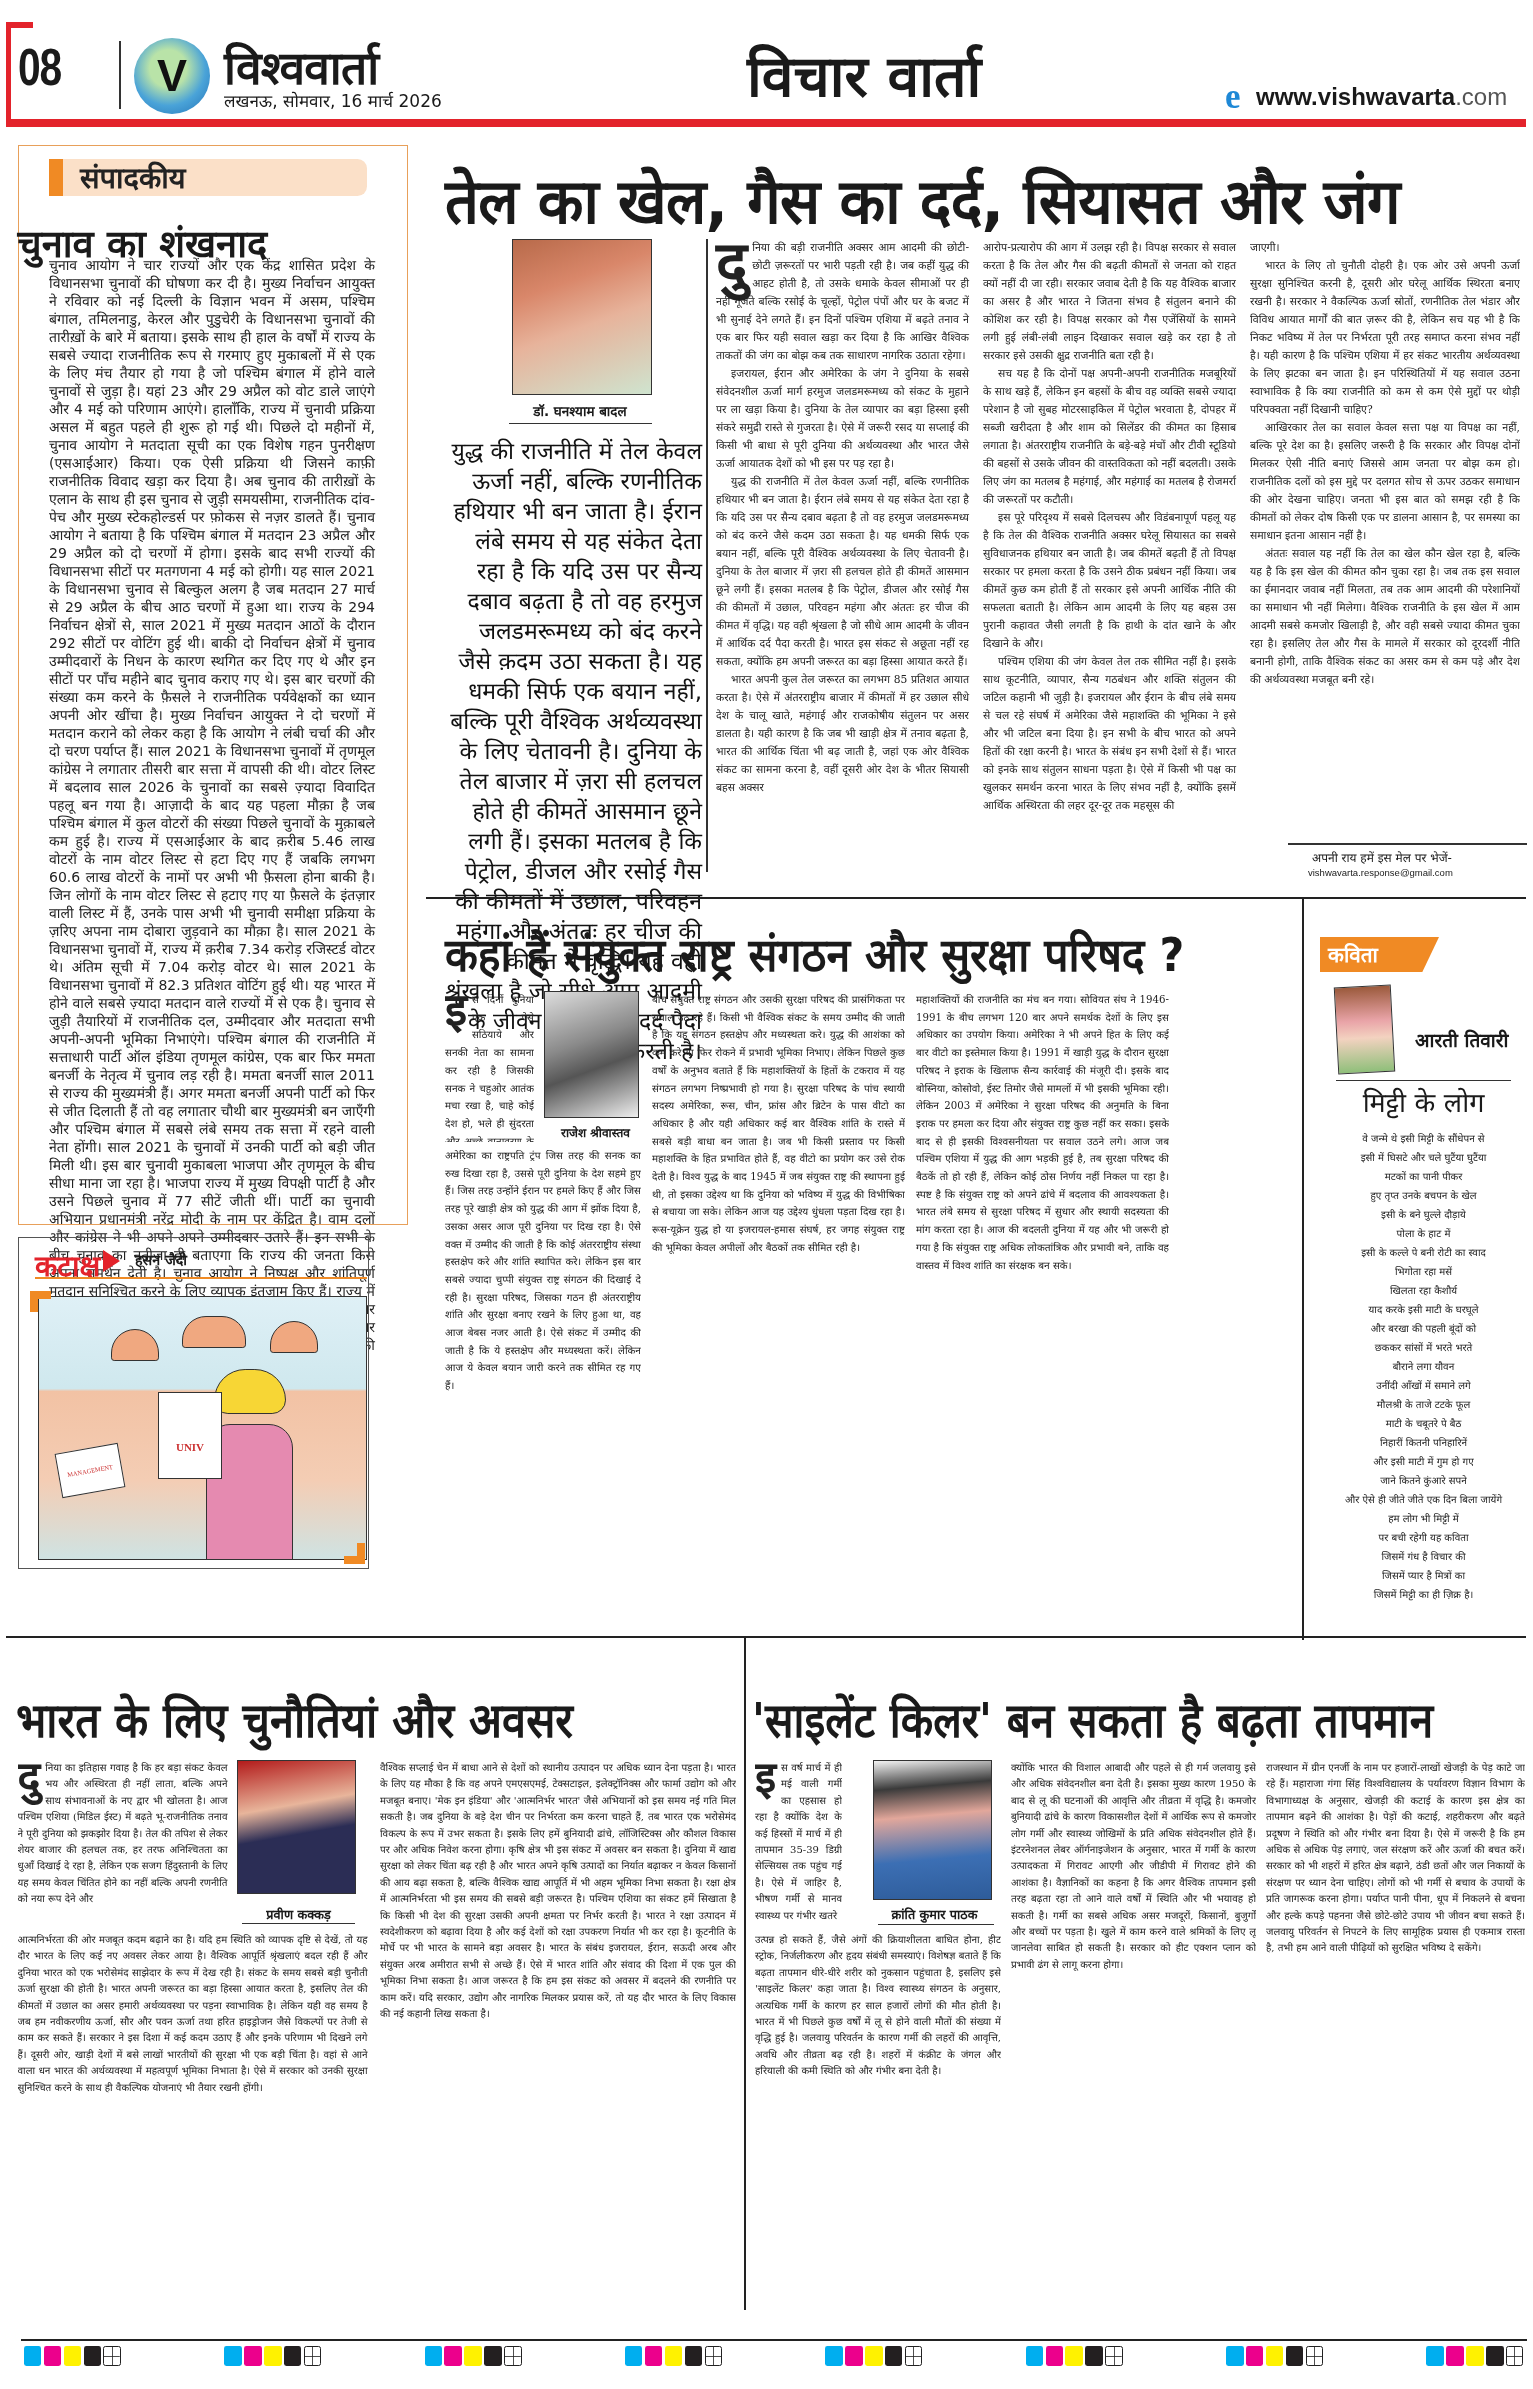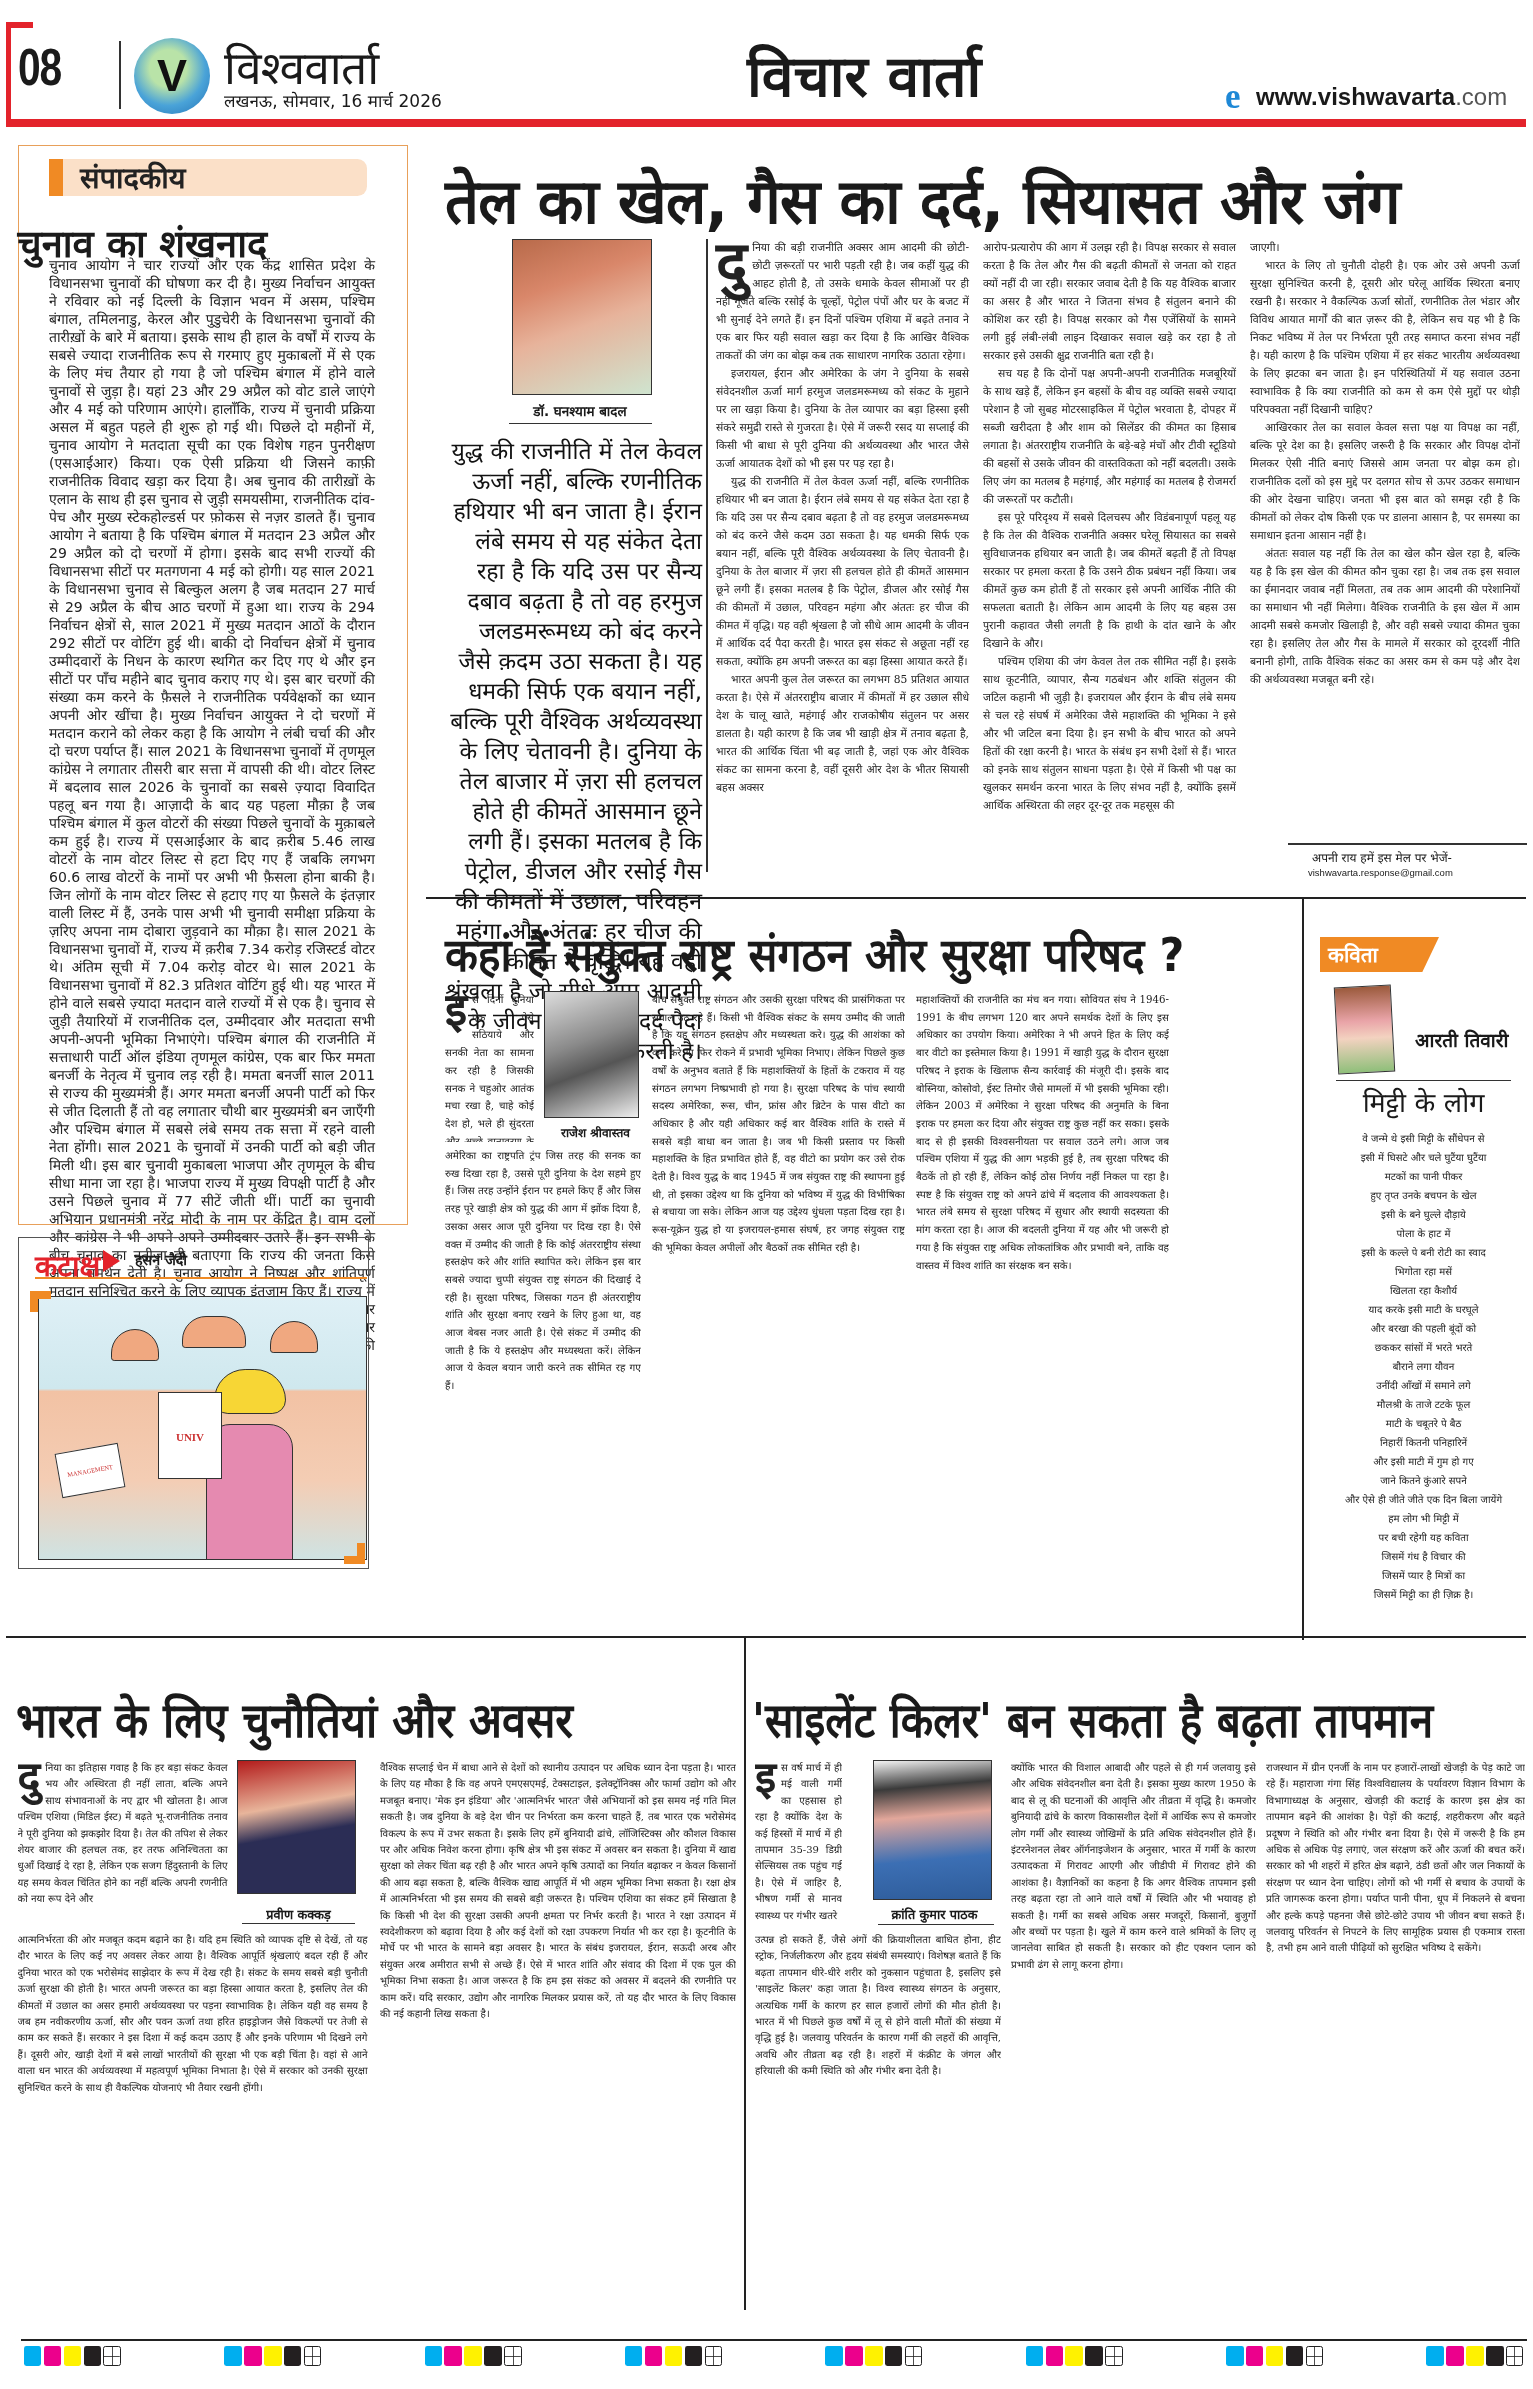--- a/index.html
+++ b/index.html
@@ -5,21 +5,21 @@
 *{box-sizing:border-box;margin:0;padding:0}
 body{width:1533px;height:2389px;background:#fff;font-family:"DejaVu Sans",sans-serif;color:#1a1a1a;position:relative;overflow:hidden}
 .abs{position:absolute}
 
 #hdr-red-top{left:6.4px;top:22px;width:27px;height:6.4px;background:#e3232b}
 #hdr-red-left{left:6.4px;top:22px;width:4.8px;height:103px;background:#e3232b}
 #hdr-red-bot{left:6.4px;top:119px;width:1520px;height:8px;background:#e3232b}
 #page-num{left:17.5px;top:38px;font-size:51px;font-weight:bold;letter-spacing:-1.6px;font-family:"Liberation Sans",sans-serif;transform:scaleX(.8);transform-origin:left}
 #hdr-divider{left:119px;top:41px;width:1.6px;height:68px;background:#333}
 #logo{left:134px;top:38px;width:76px;height:76px;border-radius:50%;background:radial-gradient(circle at 45% 40%,#b9e3a8 0 30%,#4aa3d8 60%,#1f6fb5 100%);display:flex;align-items:center;justify-content:center;font-size:45px;font-weight:bold;color:#111;font-family:"Liberation Sans",sans-serif}
-#brand{left:224px;top:35px;font-size:46px;font-weight:normal;letter-spacing:-0.8px}
+#brand{left:224px;top:35px;font-size:46px;font-weight:bold;letter-spacing:-0.8px}
 #dateline{left:224px;top:89px;font-size:17px}
 #section-title{left:747px;top:35px;font-size:57px;font-weight:bold}
 #web-icon{left:1225px;top:81px;width:25.4px;height:32px;font-size:35px;color:#1e88d6;font-weight:bold;font-family:"Liberation Serif",serif;line-height:32px}
 #website{left:1256px;top:83px;font-size:24px;font-weight:bold;font-family:"Liberation Sans",sans-serif}
 #website .tld{color:#555;font-weight:normal}
 
 
 #editorial{left:17.5px;top:145px;width:390px;height:1080px;border:1.6px solid #e8a05a}
 #ed-label-wrap{left:49px;top:159px;width:318px;height:37px;background:#fbe0c8;border-radius:0 9.5px 9.5px 0}
 #ed-label-bar{left:49px;top:159px;width:14.3px;height:37px;background:#f08a24}
@@ -73,21 +73,21 @@
 #katax{left:35px;top:1245px;font-size:29px;font-weight:bold;color:#e3232b}
 #katax-arrow{left:103px;top:1250px;width:0;height:0;border-top:11px solid transparent;border-bottom:11px solid transparent;border-left:17.5px solid #e3232b}
 #cartoonist{left:135px;top:1250px;font-size:14.3px;font-weight:bold}
 #katax-rule{left:35px;top:1277px;width:332px;height:1.6px;background:#f08a24}
 #cart-corner-tl{left:30px;top:1291px;width:20.7px;height:20.7px;border-left:8px solid #f08a24;border-top:8px solid #f08a24}
 #cart-corner-br{left:344px;top:1543px;width:20.7px;height:20.7px;border-right:8px solid #f08a24;border-bottom:8px solid #f08a24}
 #cartoon{left:38px;top:1296px;width:329px;height:264px;border:1.6px solid #333;background:linear-gradient(180deg,#dff0f6 0%,#cfe8ee 35%,#f2c2a4 36%,#f4cdb4 70%,#cfe3e3 100%);overflow:hidden}
 .dome{position:absolute;width:48px;height:32px;border-radius:24px 24px 3.2px 3.2px;background:#f0a880;border:1.6px solid #333}
 .turban{position:absolute;left:175px;top:72px;width:72px;height:45px;border-radius:36px 36px 16px 16px;background:#f7d635;border:1.6px solid #333}
 .robe{position:absolute;left:167px;top:127px;width:87px;height:137px;background:#e58ab0;border:1.6px solid #333;border-radius:24px 24px 0 0}
-.scroll{position:absolute;left:119px;top:95px;width:64px;height:87px;background:#fff;border:1.6px solid #333;font-size:11px;color:#c33;font-weight:bold;text-align:center;padding-top:38px;font-family:"Liberation Serif",serif}
+.scroll{position:absolute;left:119px;top:95px;width:64px;height:87px;background:#fff;border:1.6px solid #333;font-size:11px;color:#c33;font-weight:bold;text-align:center;padding-top:48px;font-family:"Liberation Serif",serif}
 .laptop{position:absolute;left:19px;top:151px;width:64px;height:45px;background:#fff;border:1.6px solid #333;font-size:6.4px;color:#c33;text-align:center;padding-top:17.5px;transform:rotate(-10deg);font-family:"Liberation Serif",serif}
 #hr-bottom{left:6.4px;top:1636px;width:1520px;height:1.6px;background:#222}
 
 
 #h3{left:16px;top:1686px;font-size:48px;font-weight:bold;white-space:nowrap;transform:scaleX(.9);transform-origin:left}
 #h4{left:752px;top:1686px;font-size:48px;font-weight:bold;white-space:nowrap;transform:scaleX(.88);transform-origin:left}
 #vrule-bottom{left:744px;top:1638px;width:1.6px;height:672px;background:#222}
 #b1-col1{left:17.5px;top:1760px;width:210px}
 #photo4{left:237px;top:1760px;width:119px;height:134px;border:1.6px solid #333;background:linear-gradient(170deg,#b31b1b 0%,#e8b59b 35%,#2b2d55 55%,#2b2d55 100%)}
 #byline4{left:231px;top:1905px;width:135px;text-align:center;font-size:12.7px;font-weight:bold}

